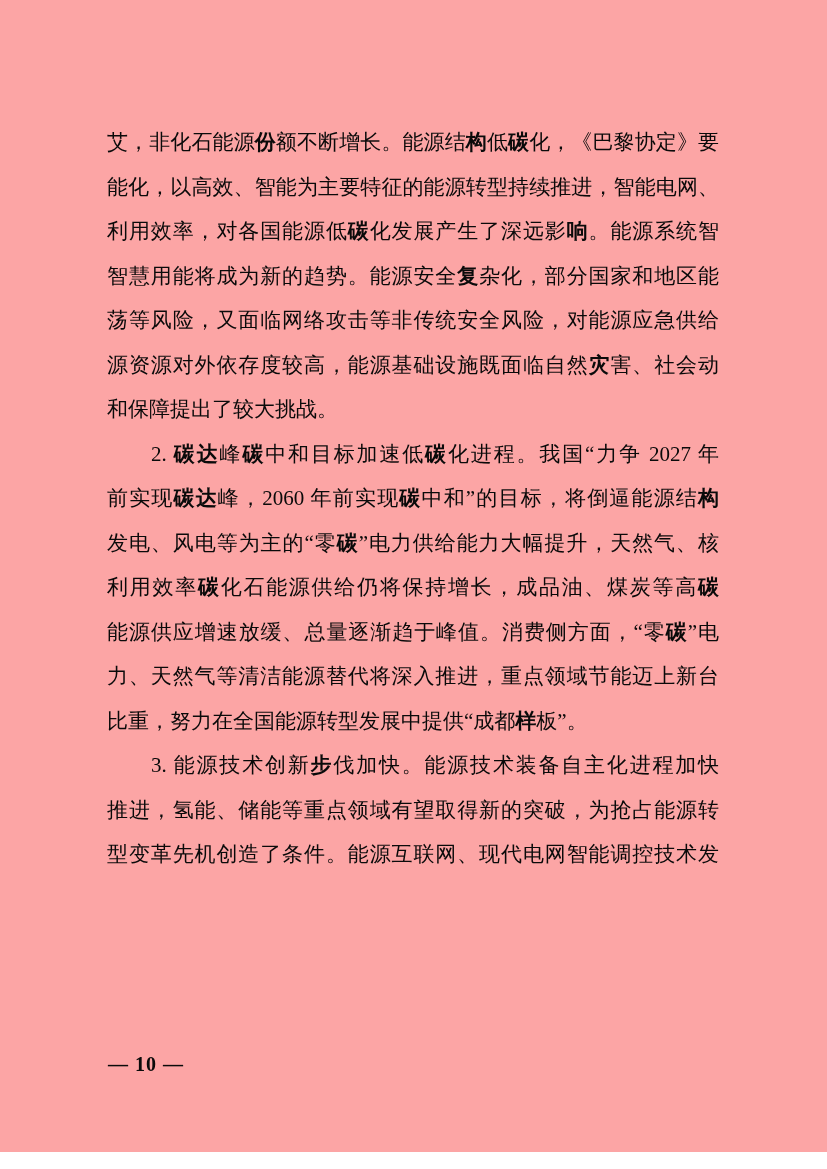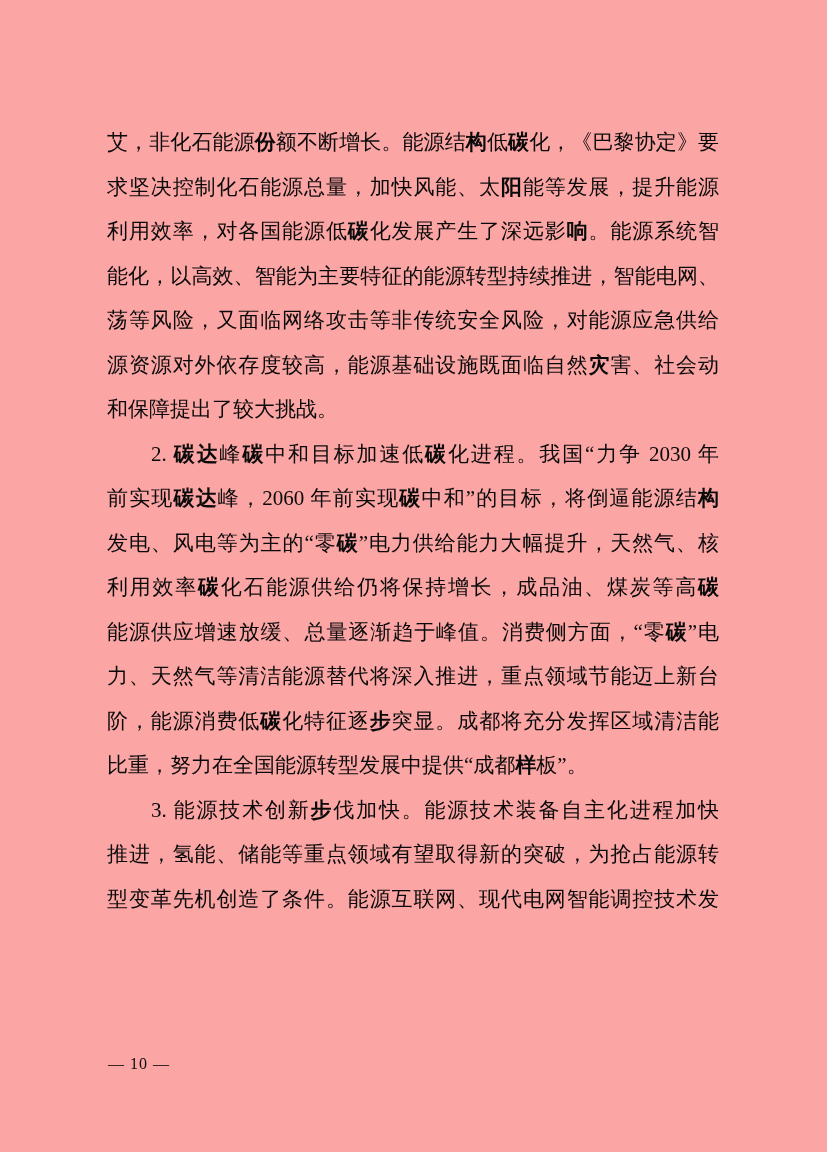--- a/index.html
+++ b/index.html
@@ -46,44 +46,44 @@
     font-weight: 400;
   }
   .seg.bold {
     font-weight: 700;
     font-family: "Liberation Sans", "DejaVu Sans", sans-serif;
   }
   .footer {
     position: absolute;
     left: 108px;
     top: 1050px;
-    font-size: 16px;
+    font-size: 20px;
     line-height: 28px;
     letter-spacing: 1px;
     color: #0a0a0a;
+    font-weight: bold;
   }
 </style>
 </head>
 <body>
 
 <div class="page">
   <div class="text-block">
       <div class="line"><span class="seg">艾，非化石能源</span><span class="seg bold">份</span><span class="seg">额不断增长。能源结</span><span class="seg bold">构</span><span class="seg">低</span><span class="seg bold">碳</span><span class="seg">化，《巴黎协定》要</span></div>
-      <div class="line"><span class="seg">求坚决控制化石能源总量，加快风能、太</span><span class="seg bold">阳</span><span class="seg">能等发展，提升能源</span></div>
+      <div class="line"><span class="seg">能化，以高效、智能为主要特征的能源转型持续推进，智能电网、</span></div>
       <div class="line"><span class="seg">利用效率，对各国能源低</span><span class="seg bold">碳</span><span class="seg">化发展产生了深远影</span><span class="seg bold">响</span><span class="seg">。能源系统智</span></div>
-      <div class="line"><span class="seg">能化，以高效、智能为主要特征的能源转型持续推进，智能电网、</span></div>
+      <div class="line"><span class="seg">智慧用能将成为新的趋势。能源安全</span><span class="seg bold">复</span><span class="seg">杂化，部分国家和地区能</span></div>
       <div class="line"><span class="seg">荡等风险，又面临网络攻击等非传统安全风险，对能源应急供给</span></div>
       <div class="line"><span class="seg">源资源对外依存度较高，能源基础设施既面临自然</span><span class="seg bold">灾</span><span class="seg">害、社会动</span></div>
       <div class="line para-end"><span class="seg">和保障提出了较大挑战。</span></div>
-      <div class="line indent"><span class="seg">2. </span><span class="seg bold">碳达</span><span class="seg">峰</span><span class="seg bold">碳</span><span class="seg">中和目标加速低</span><span class="seg bold">碳</span><span class="seg">化进程。我国“力争 2030 年</span></div>
+      <div class="line indent"><span class="seg">2. </span><span class="seg bold">碳达</span><span class="seg">峰</span><span class="seg bold">碳</span><span class="seg">中和目标加速低</span><span class="seg bold">碳</span><span class="seg">化进程。我国“力争 2027 年</span></div>
       <div class="line"><span class="seg">前实现</span><span class="seg bold">碳达</span><span class="seg">峰，2060 年前实现</span><span class="seg bold">碳</span><span class="seg">中和”的目标，将倒逼能源结</span><span class="seg bold">构</span></div>
       <div class="line"><span class="seg">发电、风电等为主的“零</span><span class="seg bold">碳</span><span class="seg">”电力供给能力大幅提升，天然气、核</span></div>
       <div class="line"><span class="seg">利用效率</span><span class="seg bold">碳</span><span class="seg">化石能源供给仍将保持增长，成品油、煤炭等高</span><span class="seg bold">碳</span></div>
       <div class="line"><span class="seg">能源供应增速放缓、总量逐渐趋于峰值。消费侧方面，“零</span><span class="seg bold">碳</span><span class="seg">”电</span></div>
       <div class="line"><span class="seg">力、天然气等清洁能源替代将深入推进，重点领域节能迈上新台</span></div>
-      <div class="line"><span class="seg">阶，能源消费低</span><span class="seg bold">碳</span><span class="seg">化特征逐</span><span class="seg bold">步</span><span class="seg">突显。成都将充分发挥区域清洁能</span></div>
       <div class="line para-end"><span class="seg">比重，努力在全国能源转型发展中提供“成都</span><span class="seg bold">样</span><span class="seg">板”。</span></div>
       <div class="line indent"><span class="seg">3. 能源技术创新</span><span class="seg bold">步</span><span class="seg">伐加快。能源技术装备自主化进程加快</span></div>
       <div class="line"><span class="seg">推进，氢能、储能等重点领域有望取得新的突破，为抢占能源转</span></div>
       <div class="line"><span class="seg">型变革先机创造了条件。能源互联网、现代电网智能调控技术发</span></div>
     </div>
   <div class="footer">— 10 —</div>
 </div>
 
 </body></html>

